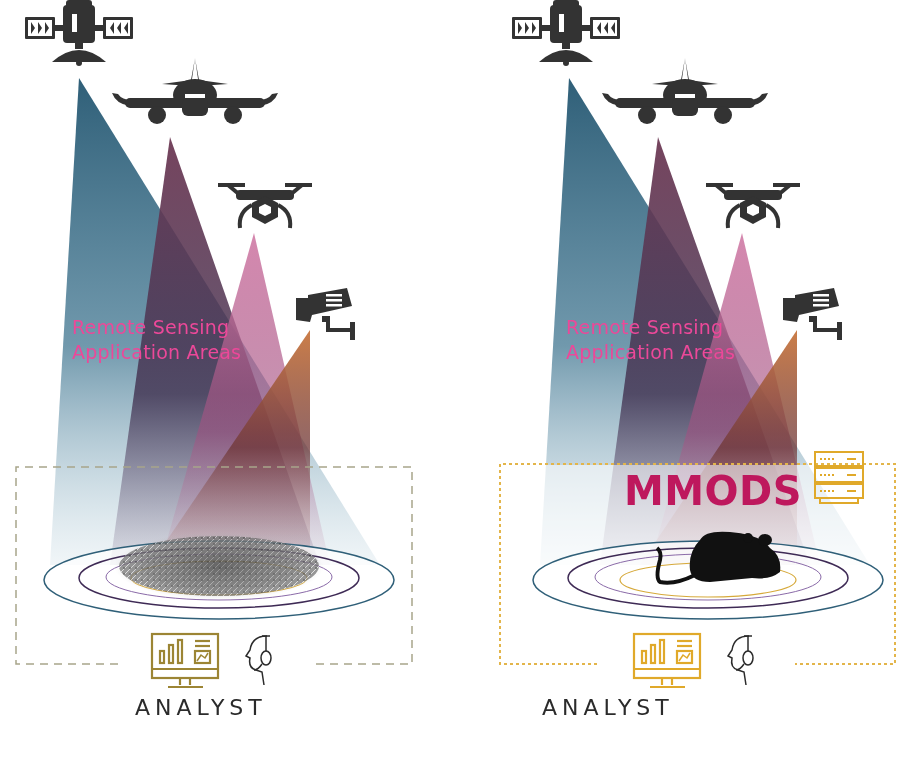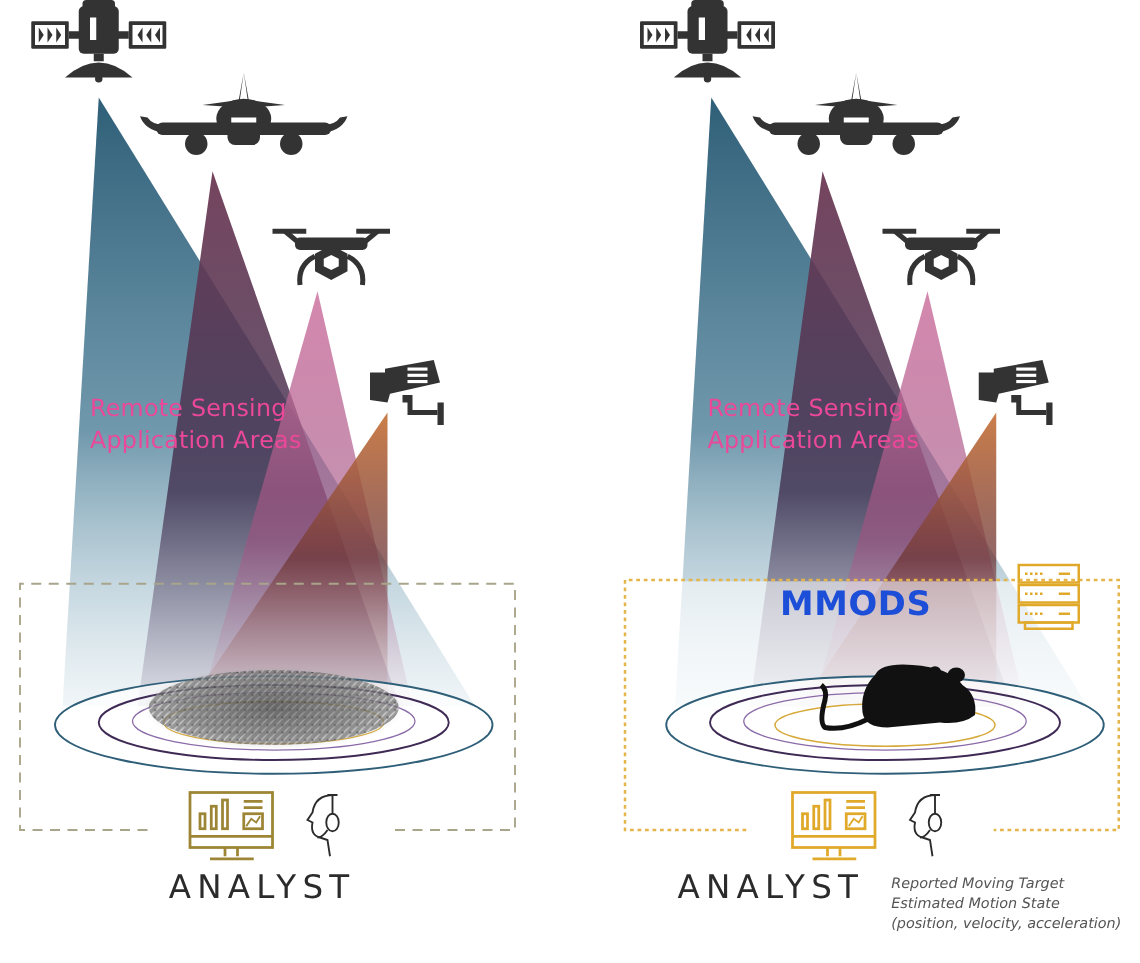--- a/index.html
+++ b/index.html
@@ -2,22 +2,22 @@
 <html><head>
 <meta charset="utf-8">
 <style>
   html, body { margin:0; padding:0; background:#ffffff; }
   body { width:912px; height:770px; position:relative; overflow:hidden; font-family:"DejaVu Sans", sans-serif; }
   .panel { position:absolute; top:0; width:456px; height:770px; }
   .panel-left { left:0; }
   .panel-right { left:490px; }
   svg.scene { position:absolute; left:0; top:0; }
   .label-rs { position:absolute; color:#ec4899; font-family:"DejaVu Sans", sans-serif; font-size:19px; line-height:25px; letter-spacing:0.2px; }
-  .label-analyst { position:absolute; font-family:"DejaVu Sans", sans-serif; font-size:26px; letter-spacing:5px; color:#2b2b2b; }
-  .label-mmods { position:absolute; font-family:"DejaVu Sans", sans-serif; font-weight:bold; font-size:27px; color:#1d4ed8; letter-spacing:0.5px; }
+  .label-analyst { position:absolute; font-family:"DejaVu Sans", sans-serif; font-size:22px; letter-spacing:5px; color:#2b2b2b; }
+  .label-mmods { position:absolute; font-family:"DejaVu Sans", sans-serif; font-weight:bold; font-size:40px; color:#be185d; letter-spacing:0.5px; }
   .report { position:absolute; font-family:"DejaVu Sans", sans-serif; font-style:italic; font-size:11.5px; line-height:16px; color:#555; }
 </style>
 </head>
 <body>
 
 <div class="panel panel-left">
   <svg class="scene" width="456" height="770" viewBox="0 0 456 770">
     <defs>
       <linearGradient id="gSat" x1="0" y1="0" x2="0" y2="1">
         <stop offset="0" stop-color="#2f5f78" stop-opacity="1"></stop>
@@ -289,18 +289,13 @@
 
   <div class="label-rs" style="left:566px; top:315px;">
     <div>Remote Sensing</div>
     <div>Application Areas</div>
   </div>
 
   <div class="label-mmods" style="left:624px; top:468px;">MMODS</div>
 
   <div class="label-analyst" style="left:542px; top:695px;">ANALYST</div>
 
-  <div class="report" style="left:713px; top:698px;">
-    <div>Reported Moving Target</div>
-    <div>Estimated Motion State</div>
-    <div>(position, velocity, acceleration)</div>
-  </div>
 </div>
 
 </body></html>

